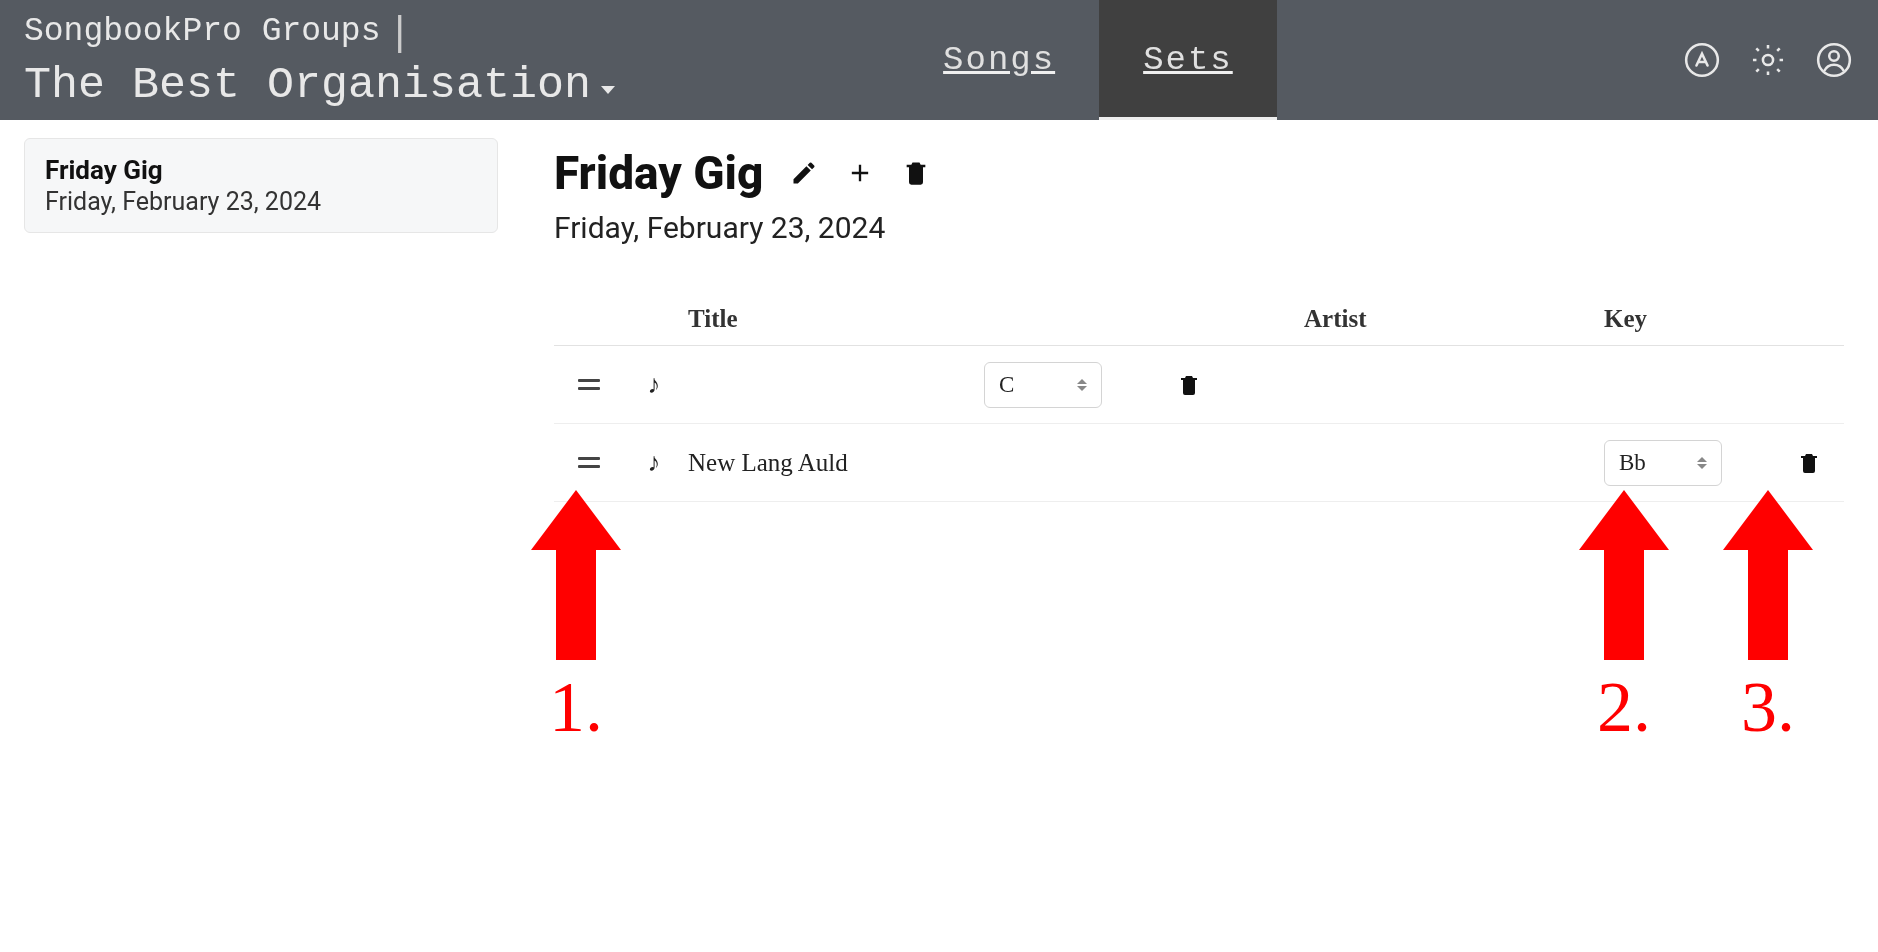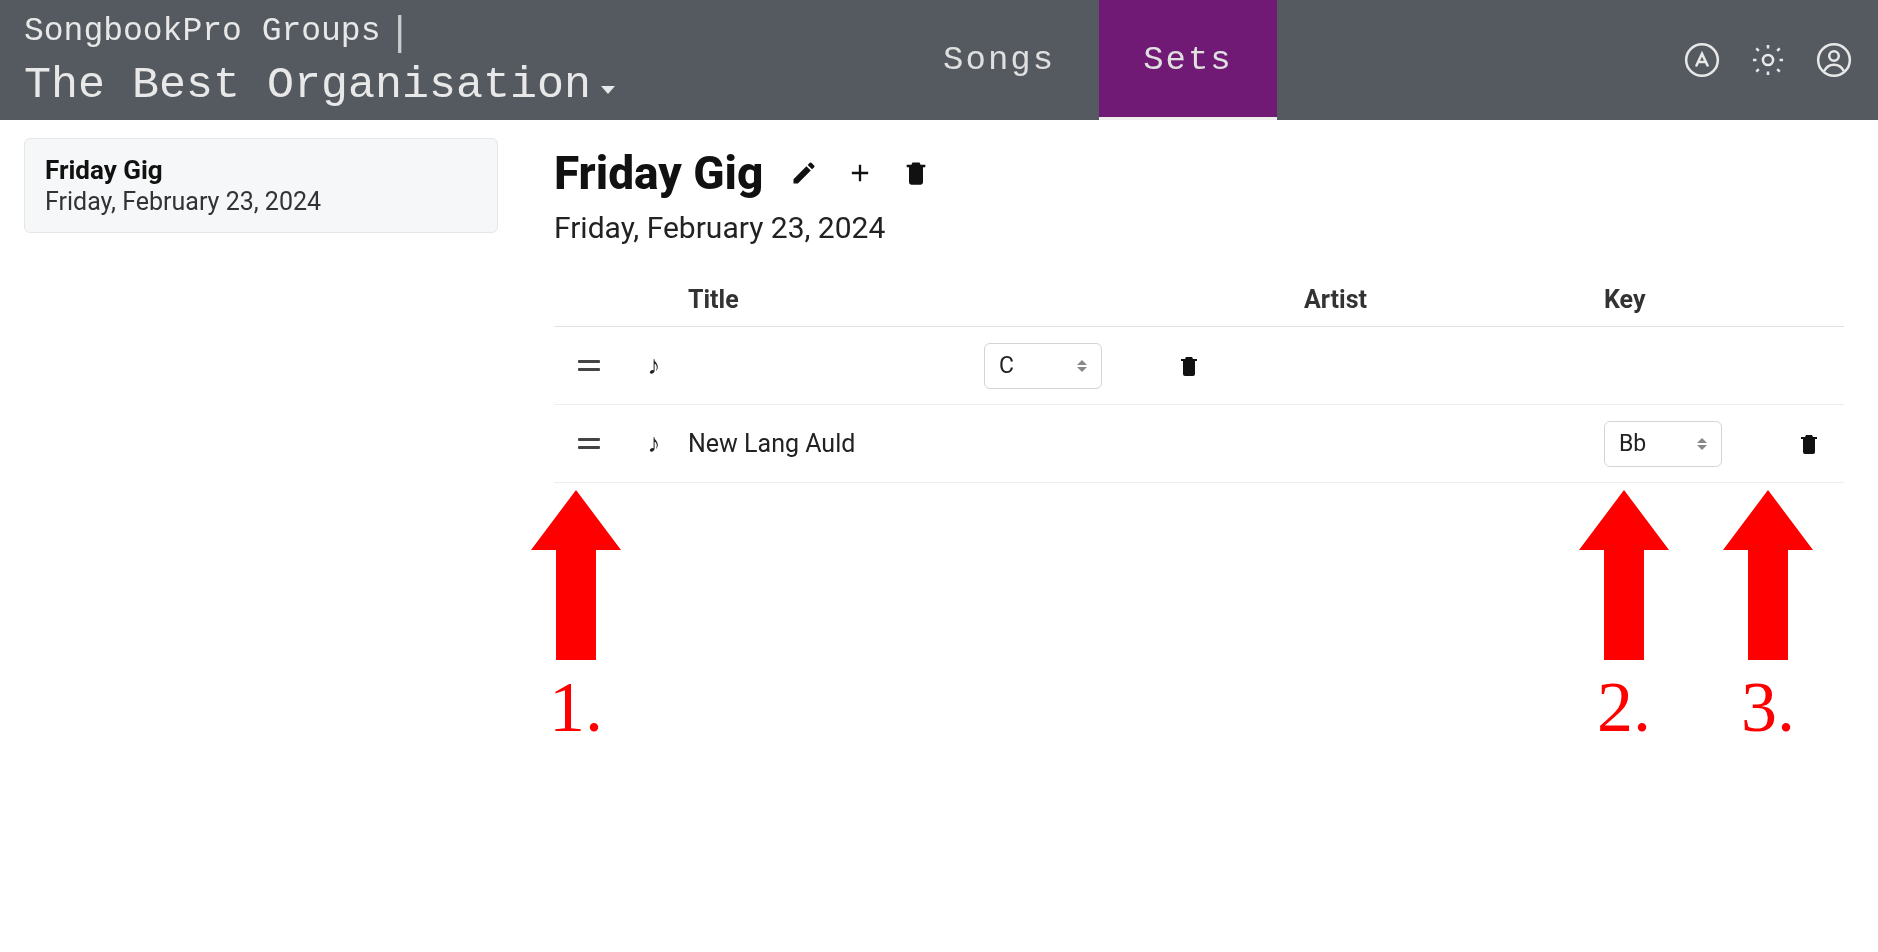--- a/index.html
+++ b/index.html
@@ -56,33 +56,34 @@
     width: 0; height: 0;
     border-left: 7px solid transparent;
     border-right: 7px solid transparent;
     border-top: 8px solid #e8e8e8;
     margin-top: 8px;
   }
   .tabs {
     display: flex;
     align-items: stretch;
     margin-left: 260px;
+    text-decoration: underline;
   }
   .tab {
     font-family: "Courier New", monospace;
     font-size: 34px;
     letter-spacing: 2px;
     color: #e0e0e0;
     padding: 0 44px;
     display: flex;
     align-items: center;
     cursor: pointer;
   }
   .tab.active {
-    background: #701a75;
+    background: #404040;
     box-shadow: inset 0 -3px 0 #eee;
   }
   .header-icons {
     position: absolute;
     right: 24px;
     top: 0;
     bottom: 0;
     display: flex;
     align-items: center;
     gap: 26px;
@@ -148,22 +149,23 @@
   .hicon-dark {
     width: 30px; height: 30px;
     cursor: pointer;
     display: flex;
     align-items: center;
     justify-content: center;
   }
   .hicon-dark svg { width: 28px; height: 28px; fill: #111; }
 
   .table {
-    margin-top: 40px;
+    margin-top: 60px;
     width: 100%;
+    font-family: Liberation Serif, serif;
   }
   .thead {
     display: flex;
     font-size: 25px;
     font-weight: 700;
     color: #333;
     padding-bottom: 12px;
     border-bottom: 1px solid #e2e2e2;
   }
   .col-drag { width: 70px; }

